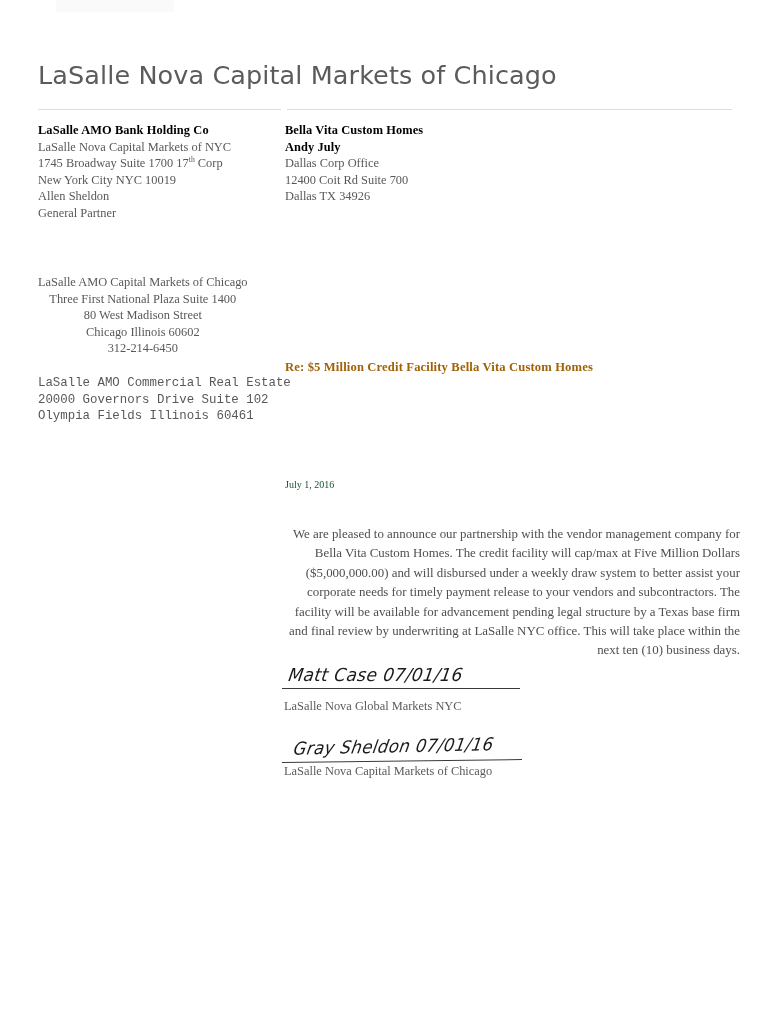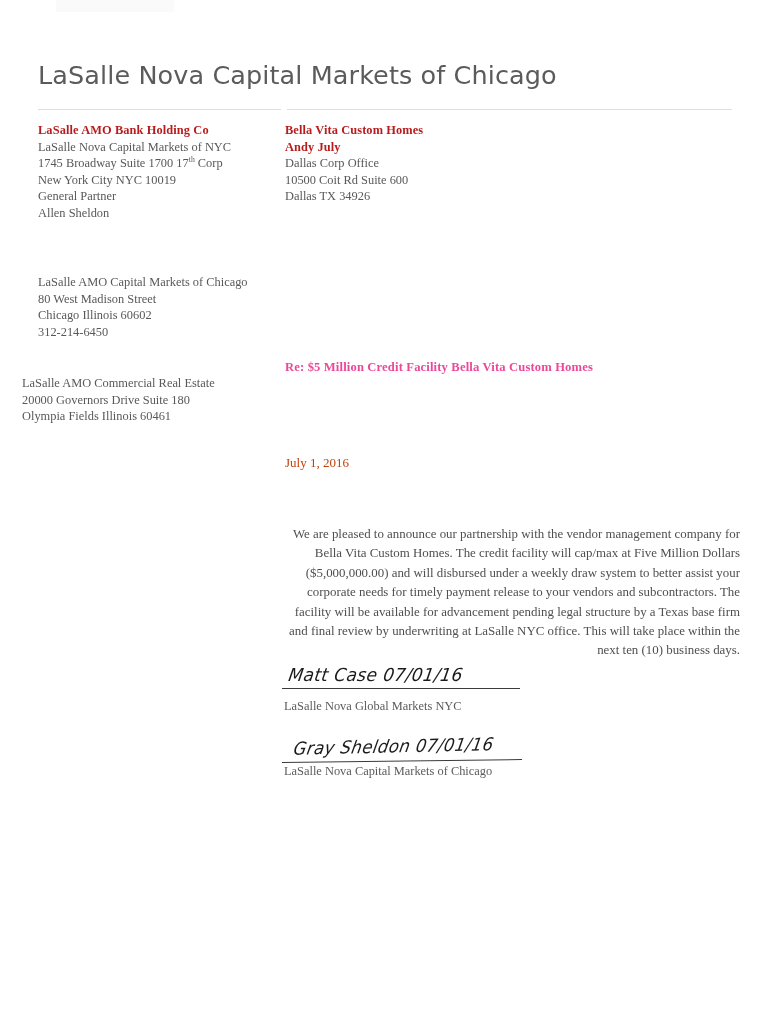--- a/index.html
+++ b/index.html
@@ -52,51 +52,51 @@
 
   
   .addr {
     position: absolute;
     font-size: 12.4px;
     line-height: 16.6px;
     color: #57585a;
     white-space: nowrap;
   }
   .addr .hdr {
-    color: #b91c1c;
+    color: #000000;
     font-weight: bold;
     letter-spacing: 0.1px;
   }
   .addr div { white-space: nowrap; }
   sup { font-size: 0.62em; vertical-align: super; line-height: 0; }
 
   .block-sender   { left: 38px;  top: 122px; }
   .block-recipient{ left: 285px; top: 122px; }
-  .block-chicago  { left: 38px;  top: 274px; }
-  .block-holdings { left: 22px;  top: 375px; }
+  .block-chicago  { left: 38px;  top: 274px; text-align: center; }
+  .block-holdings { left: 38px;  top: 375px; font-family: Liberation Mono, monospace; }
 
   
   .re-line {
     position: absolute;
     left: 285px;
     top: 360px;
     font-size: 12.6px;
     font-weight: bold;
-    color: #ec4899;
+    color: #a16207;
     letter-spacing: 0.15px;
     white-space: nowrap;
   }
 
   
   .date-line {
     position: absolute;
     left: 285px;
-    top: 455px;
-    font-size: 13px;
-    color: #c2410c;
+    top: 479px;
+    font-size: 10px;
+    color: #14532d;
   }
 
   
   .body-para {
     position: absolute;
     left: 285px;
     top: 525px;
     width: 455px;
     font-size: 12.9px;
     line-height: 19.4px;
@@ -166,42 +166,43 @@
   <div class="doc-title">LaSalle Nova Capital Markets of Chicago</div>
 
   <div class="rule rule-left"></div>
   <div class="rule rule-right"></div>
 
   <div class="addr block-sender">
     <div class="hdr">LaSalle AMO Bank Holding Co</div>
     <div>LaSalle Nova Capital Markets of NYC</div>
     <div><span>1745 Broadway Suite 1700 17</span><sup>th</sup><span> Corp</span></div>
     <div>New York City NYC 10019</div>
+    <div>Allen Sheldon</div>
     <div>General Partner</div>
-    <div>Allen Sheldon</div>
   </div>
 
   <div class="addr block-recipient">
     <div class="hdr">Bella Vita Custom Homes</div>
     <div class="hdr">Andy July</div>
     <div>Dallas Corp Office</div>
-    <div>10500 Coit Rd Suite 600</div>
+    <div>12400 Coit Rd Suite 700</div>
     <div>Dallas TX 34926</div>
   </div>
 
   <div class="addr block-chicago">
     <div>LaSalle AMO Capital Markets of Chicago</div>
+    <div>Three First National Plaza Suite 1400</div>
     <div>80 West Madison Street</div>
     <div>Chicago Illinois 60602</div>
     <div>312-214-6450</div>
   </div>
 
   <div class="addr block-holdings">
     <div>LaSalle AMO Commercial Real Estate</div>
-    <div>20000 Governors Drive Suite 180</div>
+    <div>20000 Governors Drive Suite 102</div>
     <div>Olympia Fields Illinois 60461</div>
   </div>
 
   <div class="re-line">Re: $5 Million Credit Facility Bella Vita Custom Homes</div>
 
   <div class="date-line">July 1, 2016</div>
 
   <div class="body-para">We are pleased to announce our partnership with the vendor management company for Bella Vita Custom Homes. The credit facility will cap/max at Five Million Dollars ($5,000,000.00) and will disbursed under a weekly draw system to better assist your corporate needs for timely payment release to your vendors and subcontractors. The facility will be available for advancement pending legal structure by a Texas base firm and final review by underwriting at LaSalle NYC office. This will take place within the next ten (10) business days.</div>
 
   <div class="sig-block sig-1">

